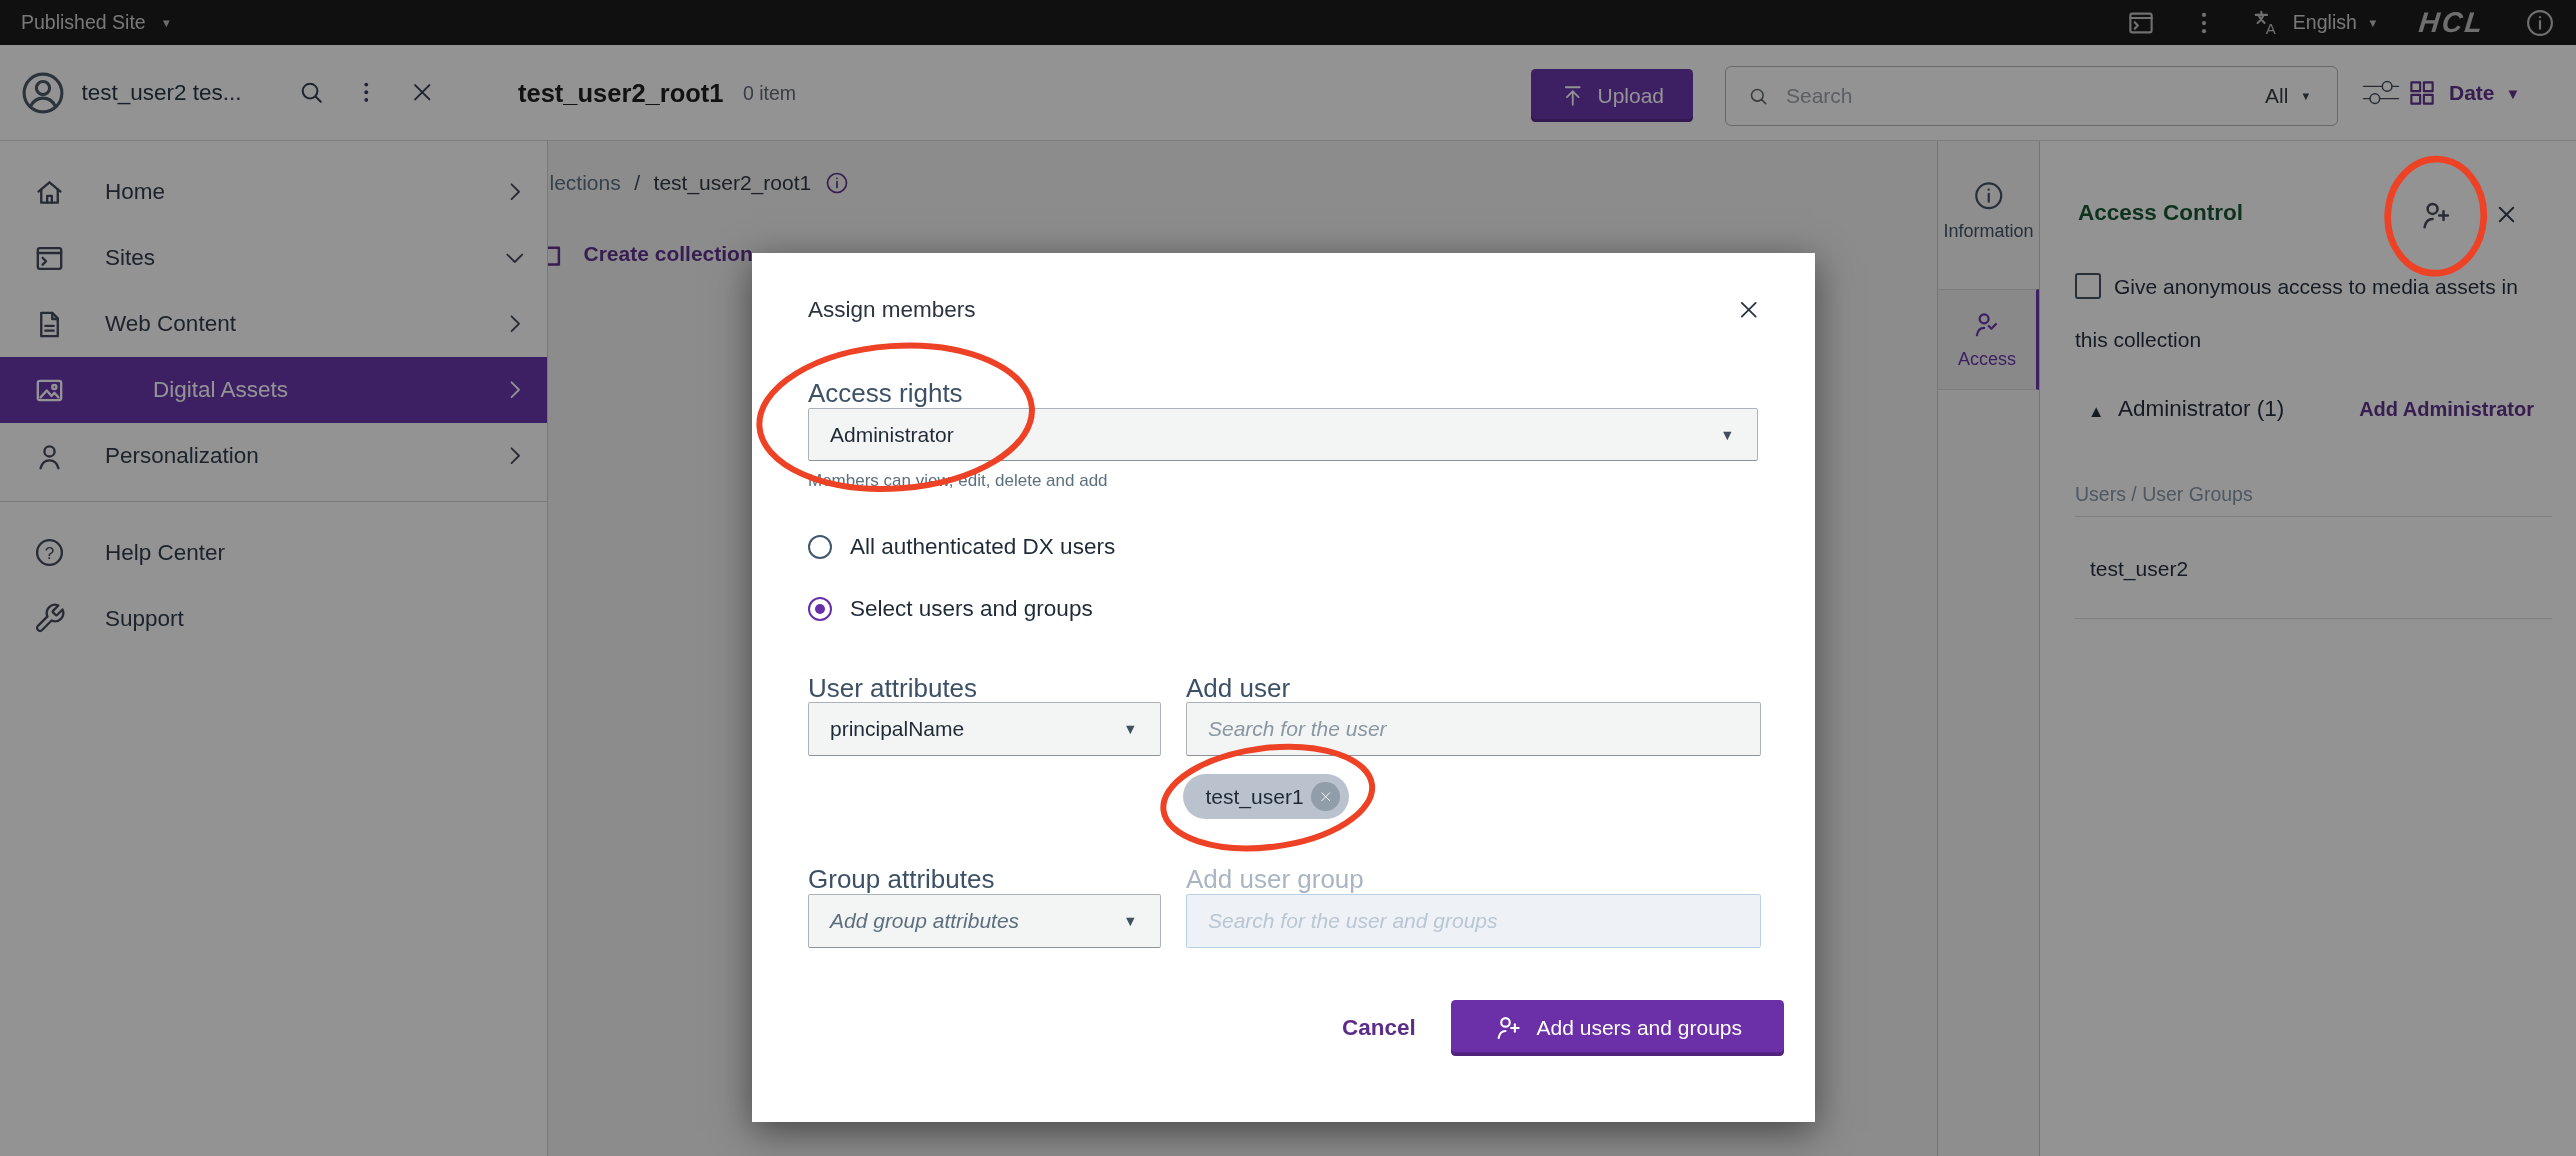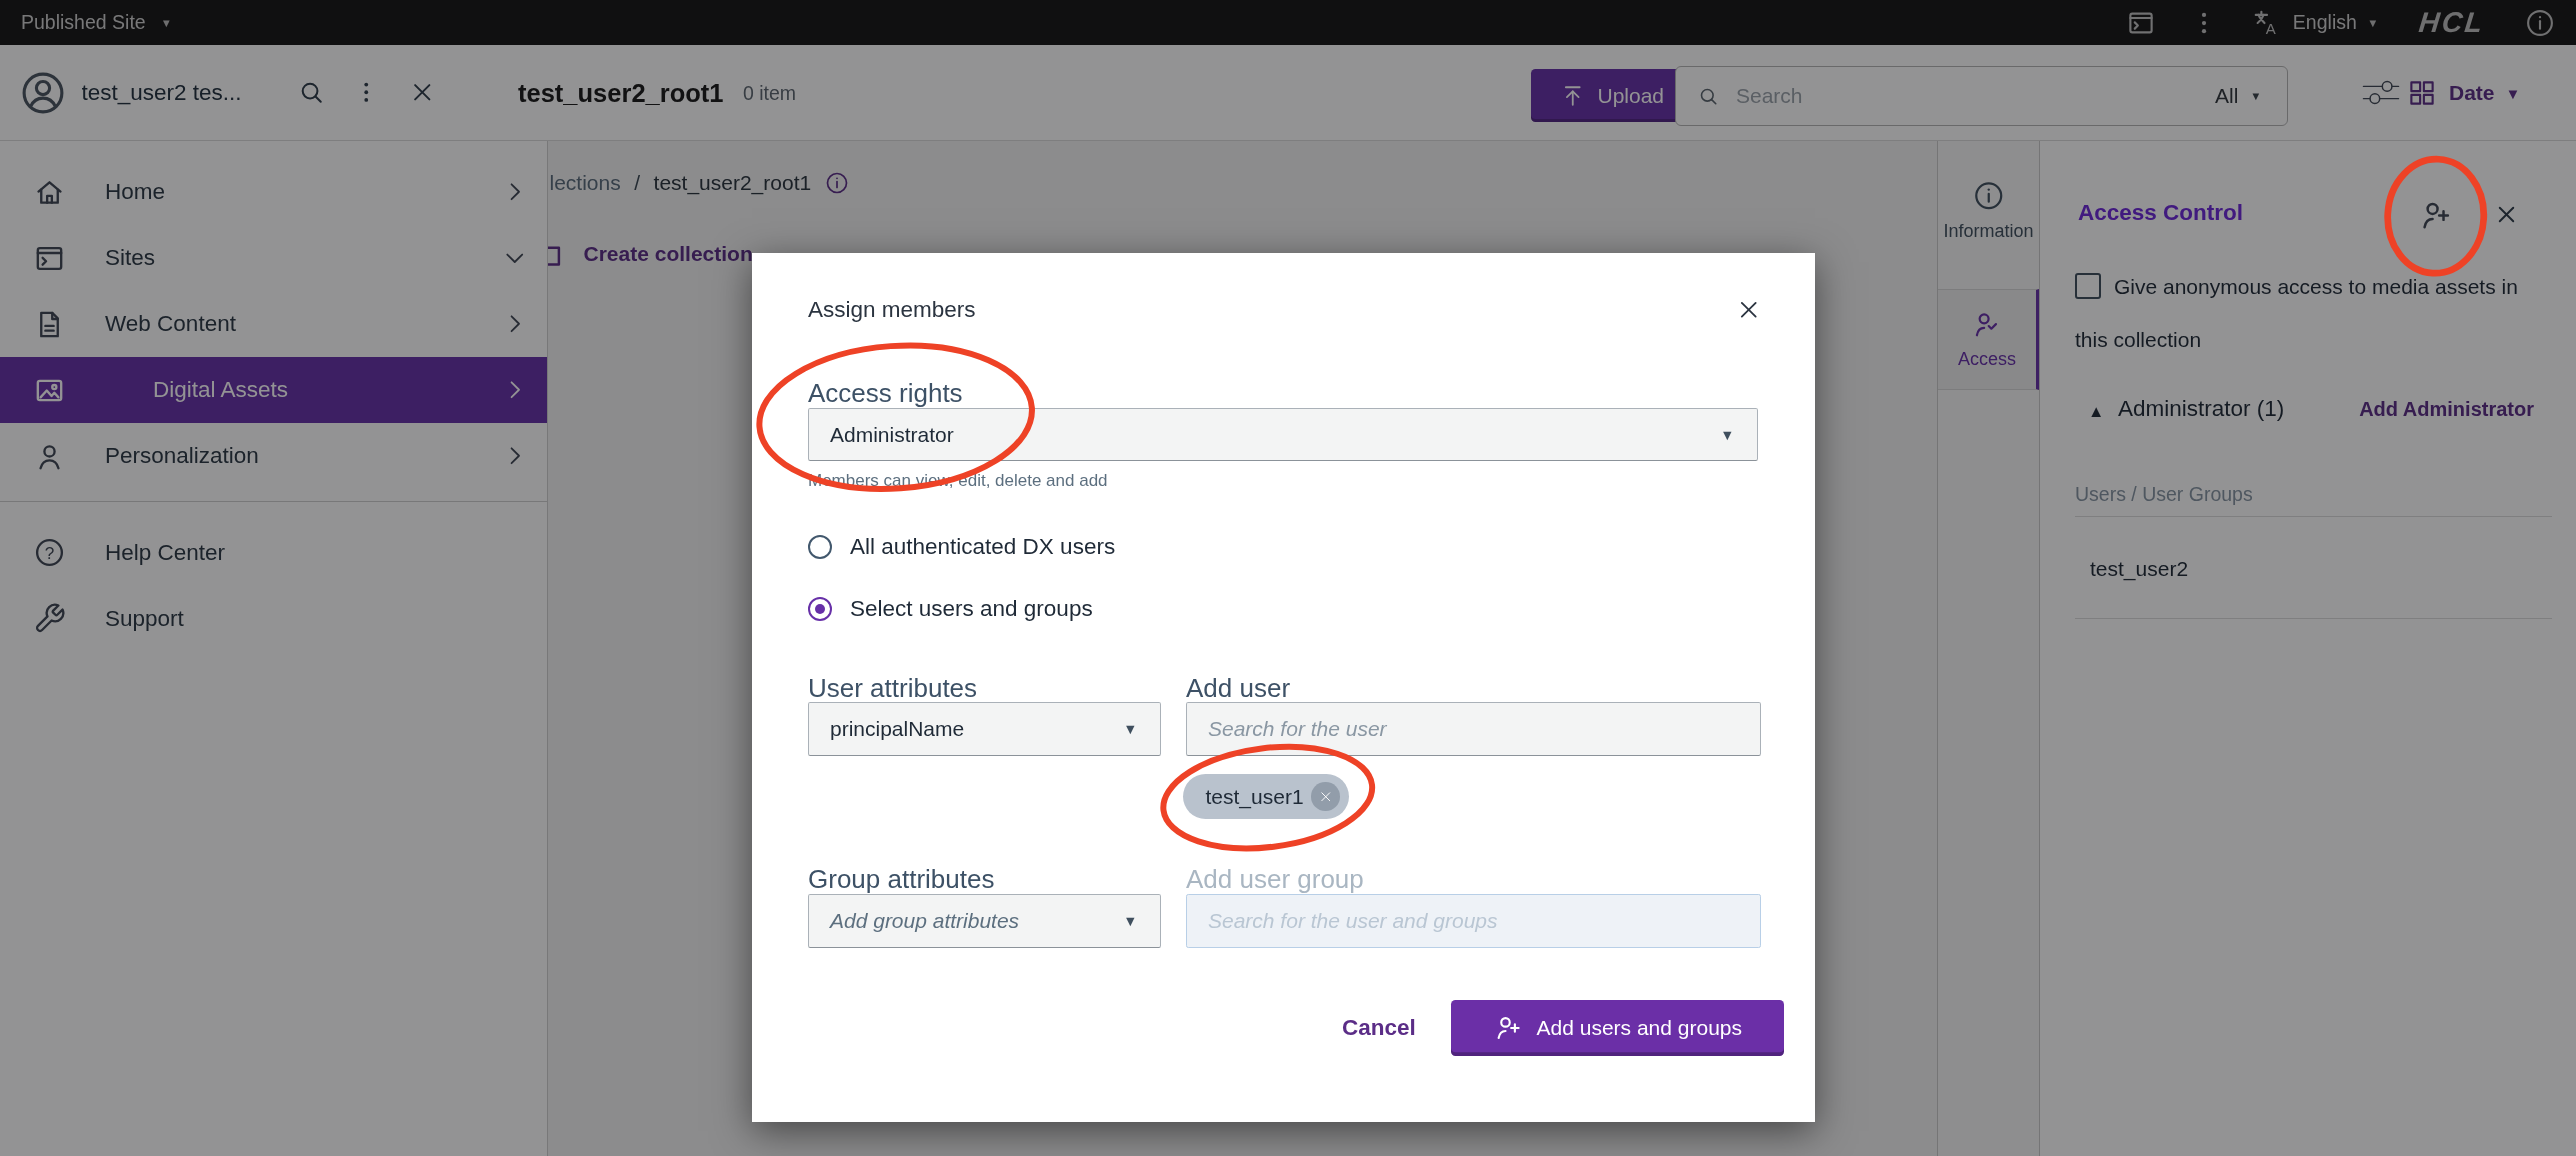--- a/index.html
+++ b/index.html
@@ -41,21 +41,21 @@
   
   .app-header { position:absolute; left:485px; top:45px; right:0; height:96px; background:#ffffff;
                 border-bottom:0.8px solid #d9d9d9; z-index:5; }
   .doc-title { position:absolute; left:33px; top:0; height:96px; display:flex; align-items:center; gap:19.5px; }
   .doc-title .t { font-size:25.5px; font-weight:bold; color:#1a1a1a; }
   .doc-title .c { font-size:19.5px; color:#5d6770; }
   .upload-btn { position:absolute; left:1046px; top:24px; width:162px; height:53px; background:#6730a8;
                 border-radius:4.5px; color:#fff; display:flex; align-items:center; justify-content:center;
                 gap:12px; font-size:21px; cursor:pointer; box-shadow:inset 0 -3px 0 rgba(0,0,0,.22); }
   .upload-btn .uico { width:25.5px; height:25.5px; }
-  .search-box { position:absolute; left:1190px; top:21px; width:613px; height:60px; background:#fff;
+  .search-box { position:absolute; left:1240px; top:21px; width:613px; height:60px; background:#fff;
                 border:0.8px solid #b5b5b5; border-radius:6px; display:flex; align-items:center; }
   .search-box .sico { width:22.5px; height:22.5px; color:#5a646d; margin-left:21px; }
   .search-box input { flex:1; border:none; outline:none; background:transparent; font-size:21px;
                       margin-left:16.5px; color:#333; font-family:"Liberation Sans",sans-serif; }
   .search-box input::placeholder { color:#9aa2aa; }
   .scope { display:flex; align-items:center; gap:12px; margin-right:25.5px; font-size:21px; color:#30363c; cursor:pointer; }
   .scope .tb-caret { color:#3a424a; }
   .hdr-sliders { position:absolute; left:1875px; top:30px; width:42px; height:36px; color:#3f4754; cursor:pointer; }
   .hdr-grid { position:absolute; left:1922px; top:33px; width:30px; height:30px; color:#5b2d87; cursor:pointer; }
   .hdr-date { position:absolute; left:1964px; top:0; height:96px; display:flex; align-items:center; gap:11px;
@@ -79,21 +79,21 @@
   .tab { position:absolute; left:0; width:100%; display:flex; flex-direction:column; align-items:center;
          gap:9px; cursor:pointer; }
   .tab-info { top:39px; color:#3f4f5e; }
   .tab-access { top:148px; height:101px; justify-content:center; background:#ededee; color:#6730a8;
                 border-top:0.8px solid #d6d6d6; border-bottom:0.8px solid #d6d6d6; border-right:3.8px solid #6730a8; }
   .tab .ticon { width:31.5px; height:31.5px; }
   .tab .tlabel { font-size:18px; }
 
   
   .panel { position:absolute; left:2040px; top:141px; right:0; bottom:0; background:#ffffff; }
-  .panel-title { position:absolute; left:38px; top:59px; font-size:22.5px; font-weight:bold; color:#6d28d9; }
+  .panel-title { position:absolute; left:38px; top:59px; font-size:22.5px; font-weight:bold; color:#14532d; }
   .panel-addmember { position:absolute; left:378px; top:57px; width:35px; height:35px; color:#3f4754; cursor:pointer; }
   .panel-close { position:absolute; left:453px; top:60px; width:27px; height:27px; color:#2e3c49; cursor:pointer; }
   .anon-row { position:absolute; left:35px; top:119px; width:473px; font-size:21px; line-height:53px; color:#1f2a37; }
   .checkbox { display:inline-block; width:25.5px; height:25.5px; border:2.3px solid #3f4f5e; border-radius:3px;
               vertical-align:-4.5px; margin-right:13.5px; cursor:pointer; background:#fff; }
   .admin-row { position:absolute; left:0; top:255px; width:100%; height:36px; }
   .admin-collapse { position:absolute; left:48px; top:6px; font-size:16.5px; color:#1f2a37; cursor:pointer; }
   .admin-label { position:absolute; left:78px; top:0; font-size:22.5px; color:#1f2a37; }
   .admin-add { position:absolute; right:42px; top:2.3px; font-size:20px; font-weight:bold; color:#5b2d87; cursor:pointer; }
   .list-header { position:absolute; left:35px; top:342px; font-size:19.5px; color:#8695a3; }

